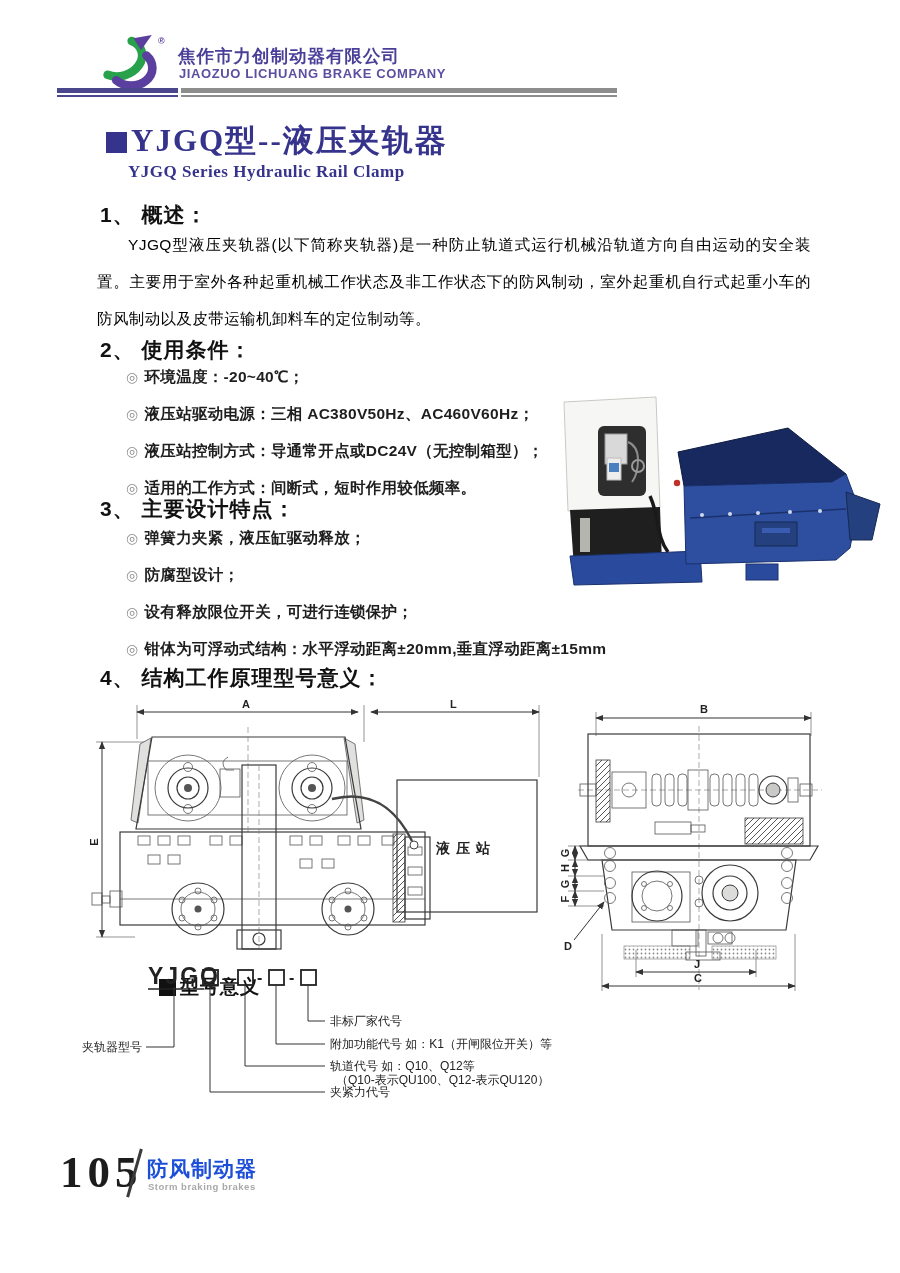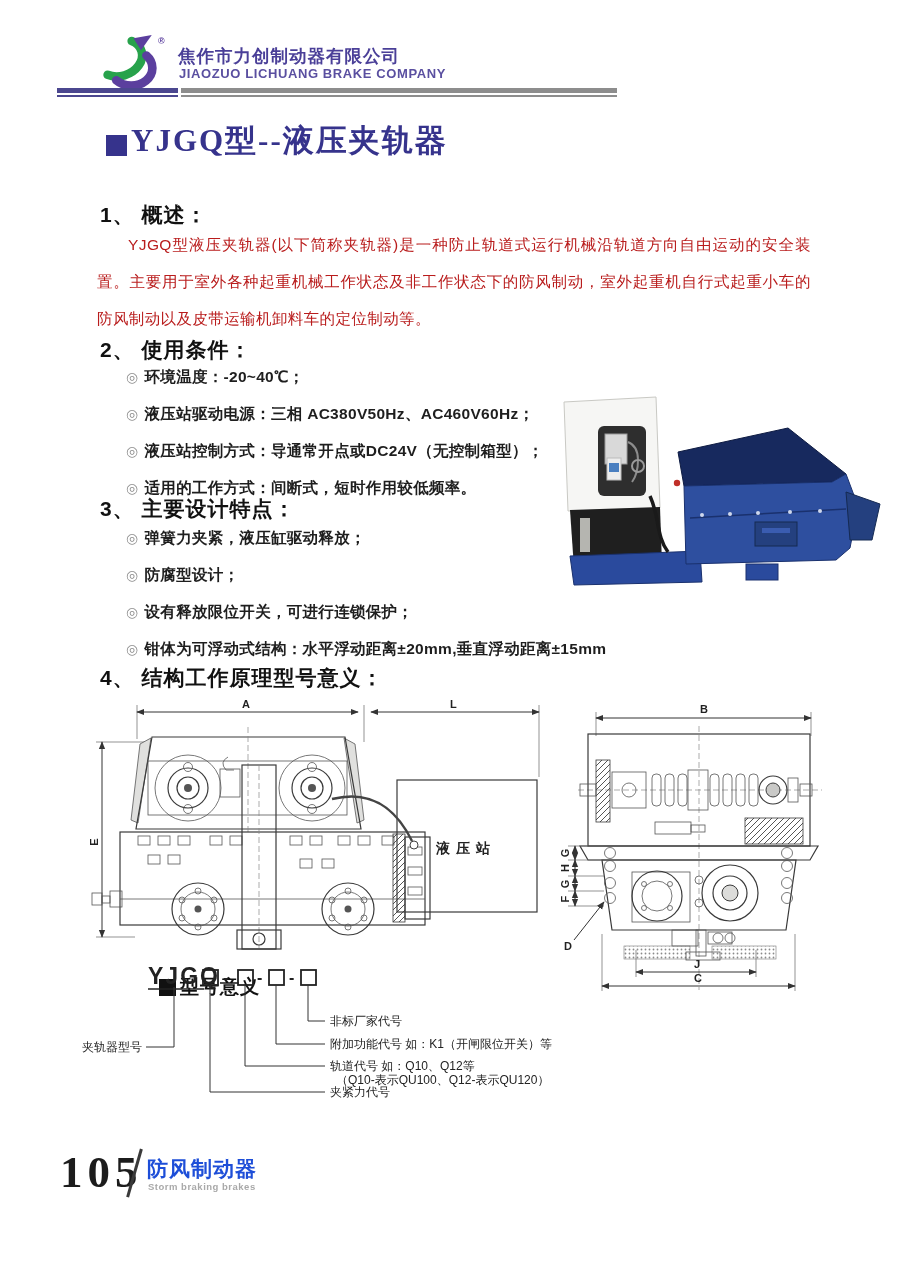--- a/index.html
+++ b/index.html
@@ -10,28 +10,28 @@
   
   .company-cn{font-size:17.5px;font-weight:700;color:#4a3f98;letter-spacing:1px;}
   .company-en{font-size:13px;font-weight:600;color:#5a4fa0;letter-spacing:.6px;}
   .reg-mark{font-size:9px;color:#5b3f9e;font-weight:700;}
   .rule{height:0;border-top:5px solid #4b478f;}
   .rule:after{content:"";display:block;margin-top:2px;border-top:2px solid #4b478f;}
   .rule.gray{border-top-color:#8d8d8d;}
   .rule.gray:after{border-top-color:#8d8d8d;}
 
   
-  .title-row{display:flex;align-items:center;padding-left:8px;}
+  .title-row{display:flex;align-items:flex-start;padding-left:8px;}
   .title-square{width:21px;height:21px;background:#36338c;margin:8px 4px 0 0;flex:none;}
   .title-cn{font-family:"Liberation Serif",serif;font-size:31px;font-weight:700;color:#36338c;letter-spacing:2px;line-height:1.1;}
   .title-en{font-family:"Liberation Serif",serif;font-size:17px;font-weight:700;color:#36338c;letter-spacing:.5px;}
 
   
   .sec-head{font-size:21px;font-weight:700;color:#111;letter-spacing:1px;}
-  .para{font-size:15.5px;line-height:37px;color:#b91c1c;text-align:justify;text-indent:2em;font-weight:500;letter-spacing:.4px;}
+  .para{font-size:15.5px;line-height:37px;color:#000000;text-align:justify;text-indent:2em;font-weight:500;letter-spacing:.4px;}
   .bullet-row{display:flex;align-items:baseline;font-size:15.5px;font-weight:600;color:#1e1e1e;letter-spacing:.3px;white-space:nowrap;}
   .bullet-dot{color:#8f8f8f;font-size:14px;margin-right:6px;font-weight:400;}
 
   
   svg text{user-select:none;}
   .dim{stroke:#333;stroke-width:1;fill:none;}
   .ext{stroke:#666;stroke-width:.7;fill:none;}
   .ol{stroke:#3a3a3a;stroke-width:1.2;fill:none;}
   .ol2{stroke:#555;stroke-width:.8;fill:none;}
   .cl{stroke:#888;stroke-width:.7;fill:none;stroke-dasharray:6 3;}
@@ -65,20 +65,21 @@
   <div class="abs reg-mark" style="left:158px;top:36px;">®</div>
   <div class="abs company-cn" style="left:178px;top:44px;">焦作市力创制动器有限公司</div>
   <div class="abs company-en" style="left:179px;top:66px;">JIAOZUO LICHUANG BRAKE COMPANY</div>
   <div class="abs rule" style="left:57px;top:88px;width:121px;"></div>
   <div class="abs rule gray" style="left:181px;top:88px;width:436px;"></div>
 
   <div class="abs title-row" style="left:98px;top:124px;">
     <div class="title-square"></div>
     <div class="title-cn">YJGQ型--液压夹轨器</div>
   </div>
+  <div class="abs title-en" style="left:128px;top:162px;">YJGQ Series Hydraulic Rail Clamp</div>
 
   <div class="abs sec-head" style="left:100px;top:201px;text-align:right;">1、 概述：</div>
   <div class="abs para" style="left:97px;top:226px;width:714px;">YJGQ型液压夹轨器(以下简称夹轨器)是一种防止轨道式运行机械沿轨道方向自由运动的安全装置。主要用于室外各种起重机械工作状态及非工作状态下的防风制动，室外起重机自行式起重小车的防风制动以及皮带运输机卸料车的定位制动等。</div>
 
   <div class="abs sec-head" style="left:100px;top:336px;">2、 使用条件：</div>
   <div class="abs bullet-row" style="left:126px;top:367px;">
     <span class="bullet-dot">◎</span>
     <span>环境温度：-20~40℃；</span>
   </div>
   <div class="abs bullet-row" style="left:126px;top:404px;">

